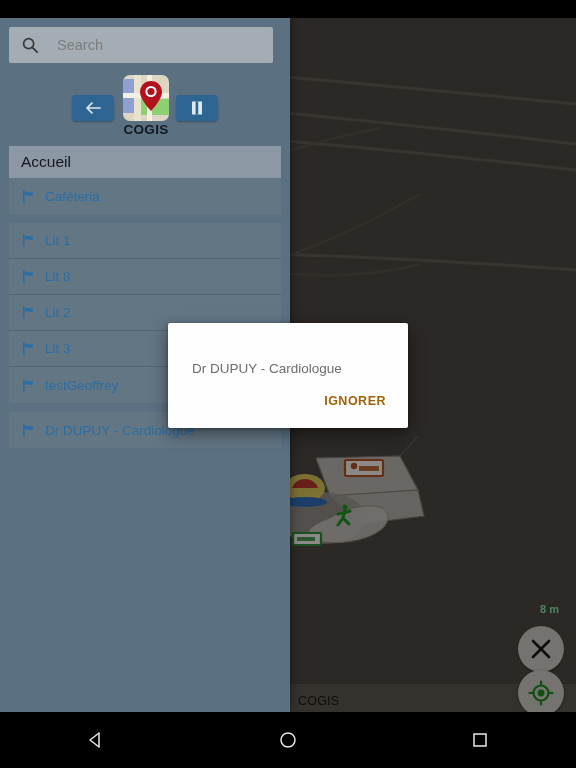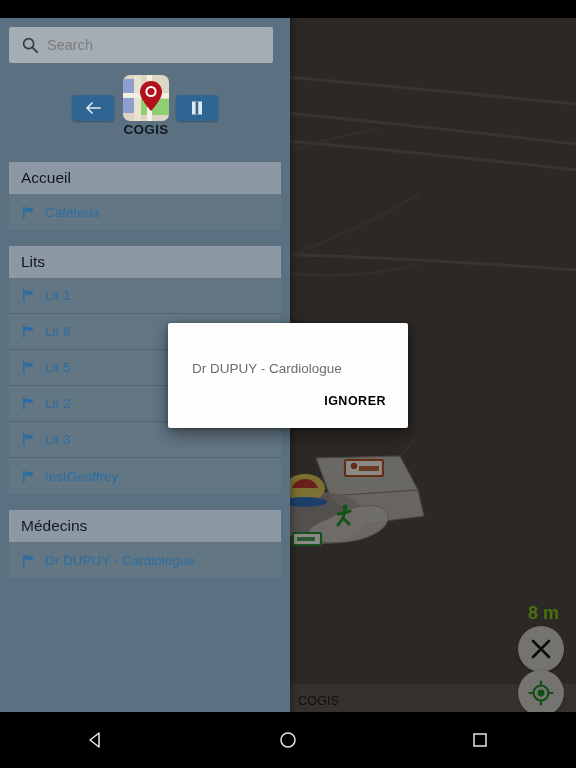--- a/index.html
+++ b/index.html
@@ -60,23 +60,23 @@
     color: #1d1b19;
     letter-spacing: 0.2px;
     z-index: 9;
   }
 
   
   .map-scale {
     position: absolute;
     right: 17px;
     top: 585px;
-    font-size: 18px;
+    font-size: 11px;
     font-weight: bold;
-    color: #84cc16;
+    color: #86efac;
     z-index: 12;
   }
 
   
   .map-fab {
     position: absolute;
     right: 12px;
     width: 46px;
     height: 46px;
     border-radius: 50%;
@@ -125,21 +125,21 @@
     display: block;
   }
   .search-input {
     flex: 1;
     border: none;
     outline: none;
     background: transparent;
     font-family: "Liberation Sans", sans-serif;
     font-size: 14.5px;
     color: #2a2a2a;
-    margin-left: 8px;
+    margin-left: 18px;
     padding: 0;
   }
   .search-input::placeholder { color: #7c7c7c; opacity: 1; }
 
   .brand-row {
     position: absolute;
     left: 0; top: 55px;
     width: 290px;
     height: 68px;
   }
@@ -180,21 +180,21 @@
   }
 
   
   .list-area {
     position: absolute;
     left: 0; top: 128px;
     width: 290px;
     bottom: 0;
     overflow: hidden;
   }
-  .section { margin: 16px 0 9px 0; }
+  .section { margin: 0 0 9px 0; }
   .section-head {
     margin: 0 9px;
     height: 32px;
     background: rgba(215,215,215,0.40);
     display: flex;
     align-items: center;
     padding-left: 12px;
     box-sizing: border-box;
   }
   .section-head span {
@@ -246,21 +246,21 @@
     justify-content: flex-end;
     align-items: center;
     padding: 6px 12px 14px 12px;
   }
   .dialog-btn {
     background: transparent;
     border: none;
     font-family: "Liberation Sans", sans-serif;
     font-size: 12.5px;
     font-weight: bold;
-    color: #000000;
+    color: #a16207;
     letter-spacing: 0.5px;
     padding: 6px 10px;
     cursor: pointer;
     text-align: right;
   }
 
   
   .navbar {
     position: absolute;
     left: 0; bottom: 0;
@@ -418,44 +418,34 @@
             <svg class="flag-icon" viewBox="0 0 14 14">
               <path d="M2 1 L2 13" stroke="#2c6ea3" stroke-width="1.8" stroke-linecap="round"></path>
               <path d="M2.8 1.6 L12 2.6 L11.2 6.4 L2.8 5.6 Z" fill="#2c6ea3"></path>
             </svg>
             <span class="row-label">Caféteria</span>
           </div>
         </div>
       </div>
 
       <div class="section">
-        <div class="section-head">
-          <span>Lits</span>
-        </div>
         <div class="section-body">
           <div class="row">
             <svg class="flag-icon" viewBox="0 0 14 14">
               <path d="M2 1 L2 13" stroke="#2c6ea3" stroke-width="1.8" stroke-linecap="round"></path>
               <path d="M2.8 1.6 L12 2.6 L11.2 6.4 L2.8 5.6 Z" fill="#2c6ea3"></path>
             </svg>
             <span class="row-label">Lit 1</span>
           </div>
           <div class="row">
             <svg class="flag-icon" viewBox="0 0 14 14">
               <path d="M2 1 L2 13" stroke="#2c6ea3" stroke-width="1.8" stroke-linecap="round"></path>
               <path d="M2.8 1.6 L12 2.6 L11.2 6.4 L2.8 5.6 Z" fill="#2c6ea3"></path>
             </svg>
             <span class="row-label">Lit 8</span>
-          </div>
-          <div class="row">
-            <svg class="flag-icon" viewBox="0 0 14 14">
-              <path d="M2 1 L2 13" stroke="#2c6ea3" stroke-width="1.8" stroke-linecap="round"></path>
-              <path d="M2.8 1.6 L12 2.6 L11.2 6.4 L2.8 5.6 Z" fill="#2c6ea3"></path>
-            </svg>
-            <span class="row-label">Lit 5</span>
           </div>
           <div class="row">
             <svg class="flag-icon" viewBox="0 0 14 14">
               <path d="M2 1 L2 13" stroke="#2c6ea3" stroke-width="1.8" stroke-linecap="round"></path>
               <path d="M2.8 1.6 L12 2.6 L11.2 6.4 L2.8 5.6 Z" fill="#2c6ea3"></path>
             </svg>
             <span class="row-label">Lit 2</span>
           </div>
           <div class="row">
             <svg class="flag-icon" viewBox="0 0 14 14">
@@ -468,23 +458,20 @@
             <svg class="flag-icon" viewBox="0 0 14 14">
               <path d="M2 1 L2 13" stroke="#2c6ea3" stroke-width="1.8" stroke-linecap="round"></path>
               <path d="M2.8 1.6 L12 2.6 L11.2 6.4 L2.8 5.6 Z" fill="#2c6ea3"></path>
             </svg>
             <span class="row-label">testGeoffrey</span>
           </div>
         </div>
       </div>
 
       <div class="section">
-        <div class="section-head">
-          <span>Médecins</span>
-        </div>
         <div class="section-body">
           <div class="row">
             <svg class="flag-icon" viewBox="0 0 14 14">
               <path d="M2 1 L2 13" stroke="#2c6ea3" stroke-width="1.8" stroke-linecap="round"></path>
               <path d="M2.8 1.6 L12 2.6 L11.2 6.4 L2.8 5.6 Z" fill="#2c6ea3"></path>
             </svg>
             <span class="row-label">Dr DUPUY - Cardiologue</span>
           </div>
         </div>
       </div>

